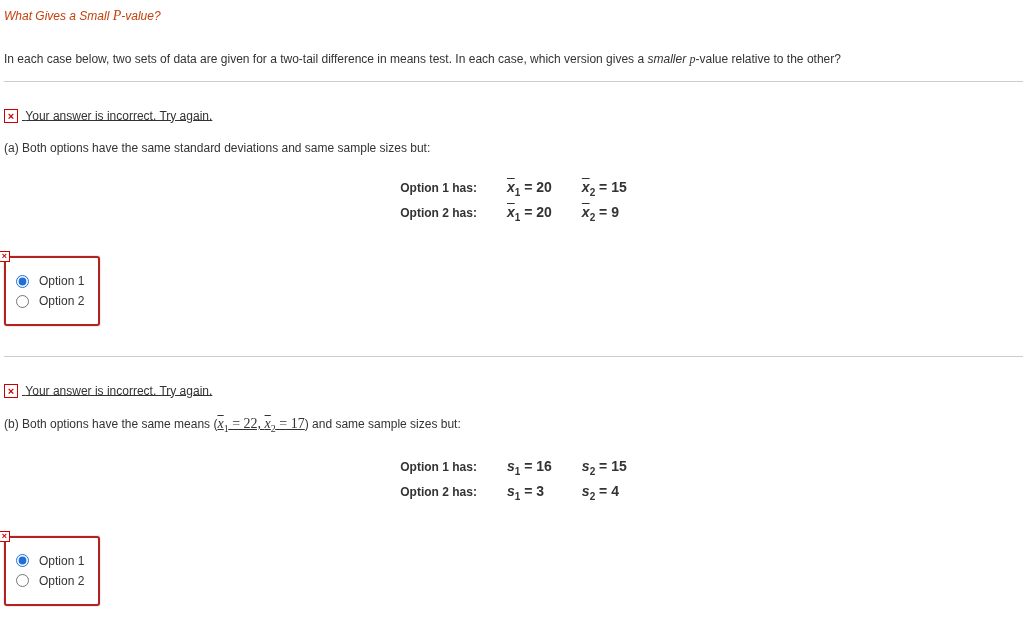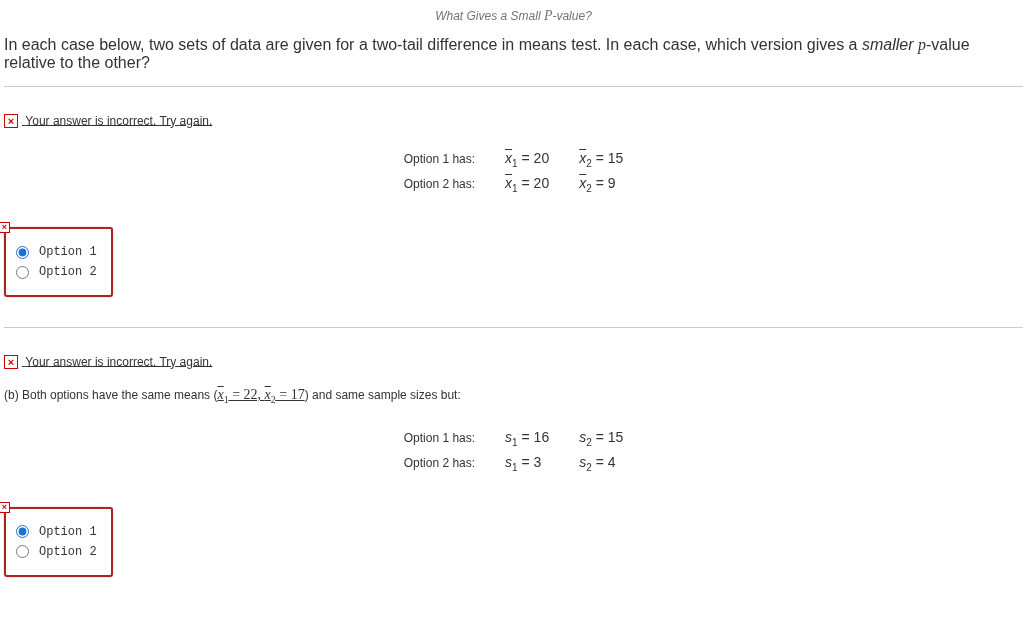--- a/index.html
+++ b/index.html
@@ -10,30 +10,29 @@
     body {
       font-family: Verdana, Arial, sans-serif;
       font-size: 12px;
       color: #333;
       padding: 8px 4px;
       background: #fff;
     }
     .title {
       font-style: italic;
       font-size: 12px;
-      margin-bottom: 12px;
-      color: #737373;
-      text-align: center;
+      margin-bottom: 28px;
+      color: #c2410c;
     }
     .title .p-word {
       font-family: Georgia, serif;
       font-size: 14px;
     }
     .intro {
-      font-size: 16px;
+      font-size: 12px;
       margin-bottom: 14px;
       color: #333;
     }
     .intro .italic {
       font-style: italic;
     }
     .ital-p {
       font-family: Georgia, serif;
       font-style: italic;
     }
@@ -65,20 +64,21 @@
     .feedback-text {
       vertical-align: middle;
     }
     .part-text {
       font-size: 12px;
       margin-bottom: 20px;
     }
     .options-table {
       margin: 0 auto 30px auto;
       font-size: 12px;
+      font-weight: bold;
     }
     .options-table td {
       padding: 2px 14px;
       font-family: Verdana, Arial, sans-serif;
       white-space: nowrap;
     }
     .math {
       font-family: Georgia, 'Times New Roman', serif;
       font-size: 14px;
     }
@@ -122,21 +122,20 @@
       display: flex;
       align-items: center;
       margin: 6px 0;
     }
     .radio-row input[type="radio"] {
       margin-right: 10px;
       accent-color: #1e6fd6;
     }
     .radio-row label {
       font-size: 12px;
-      font-family: Liberation Mono, monospace;
     }
     .inline-math {
       font-family: Georgia, 'Times New Roman', serif;
       font-size: 14px;
       text-decoration: underline;
     }
   </style>
 </head>
 <body>
 
@@ -149,20 +148,21 @@
 </div>
 
 <hr>
 
 <div class="section">
   <div class="feedback">
     <span class="x-icon">×</span>
     <span class="feedback-text">Your answer is incorrect.  Try again.</span>
   </div>
 
+  <div class="part-text">(a) Both options have the same standard deviations and same sample sizes but:</div>
 
   <table class="options-table">
     <tbody>
         <tr>
       <td>Option 1 has:</td>
       <td class="math"><span class="bar">x</span><span class="sub">1</span> = 20</td>
       <td class="math"><span class="bar">x</span><span class="sub">2</span> = 15</td>
     </tr>
     <tr>
       <td>Option 2 has:</td>

